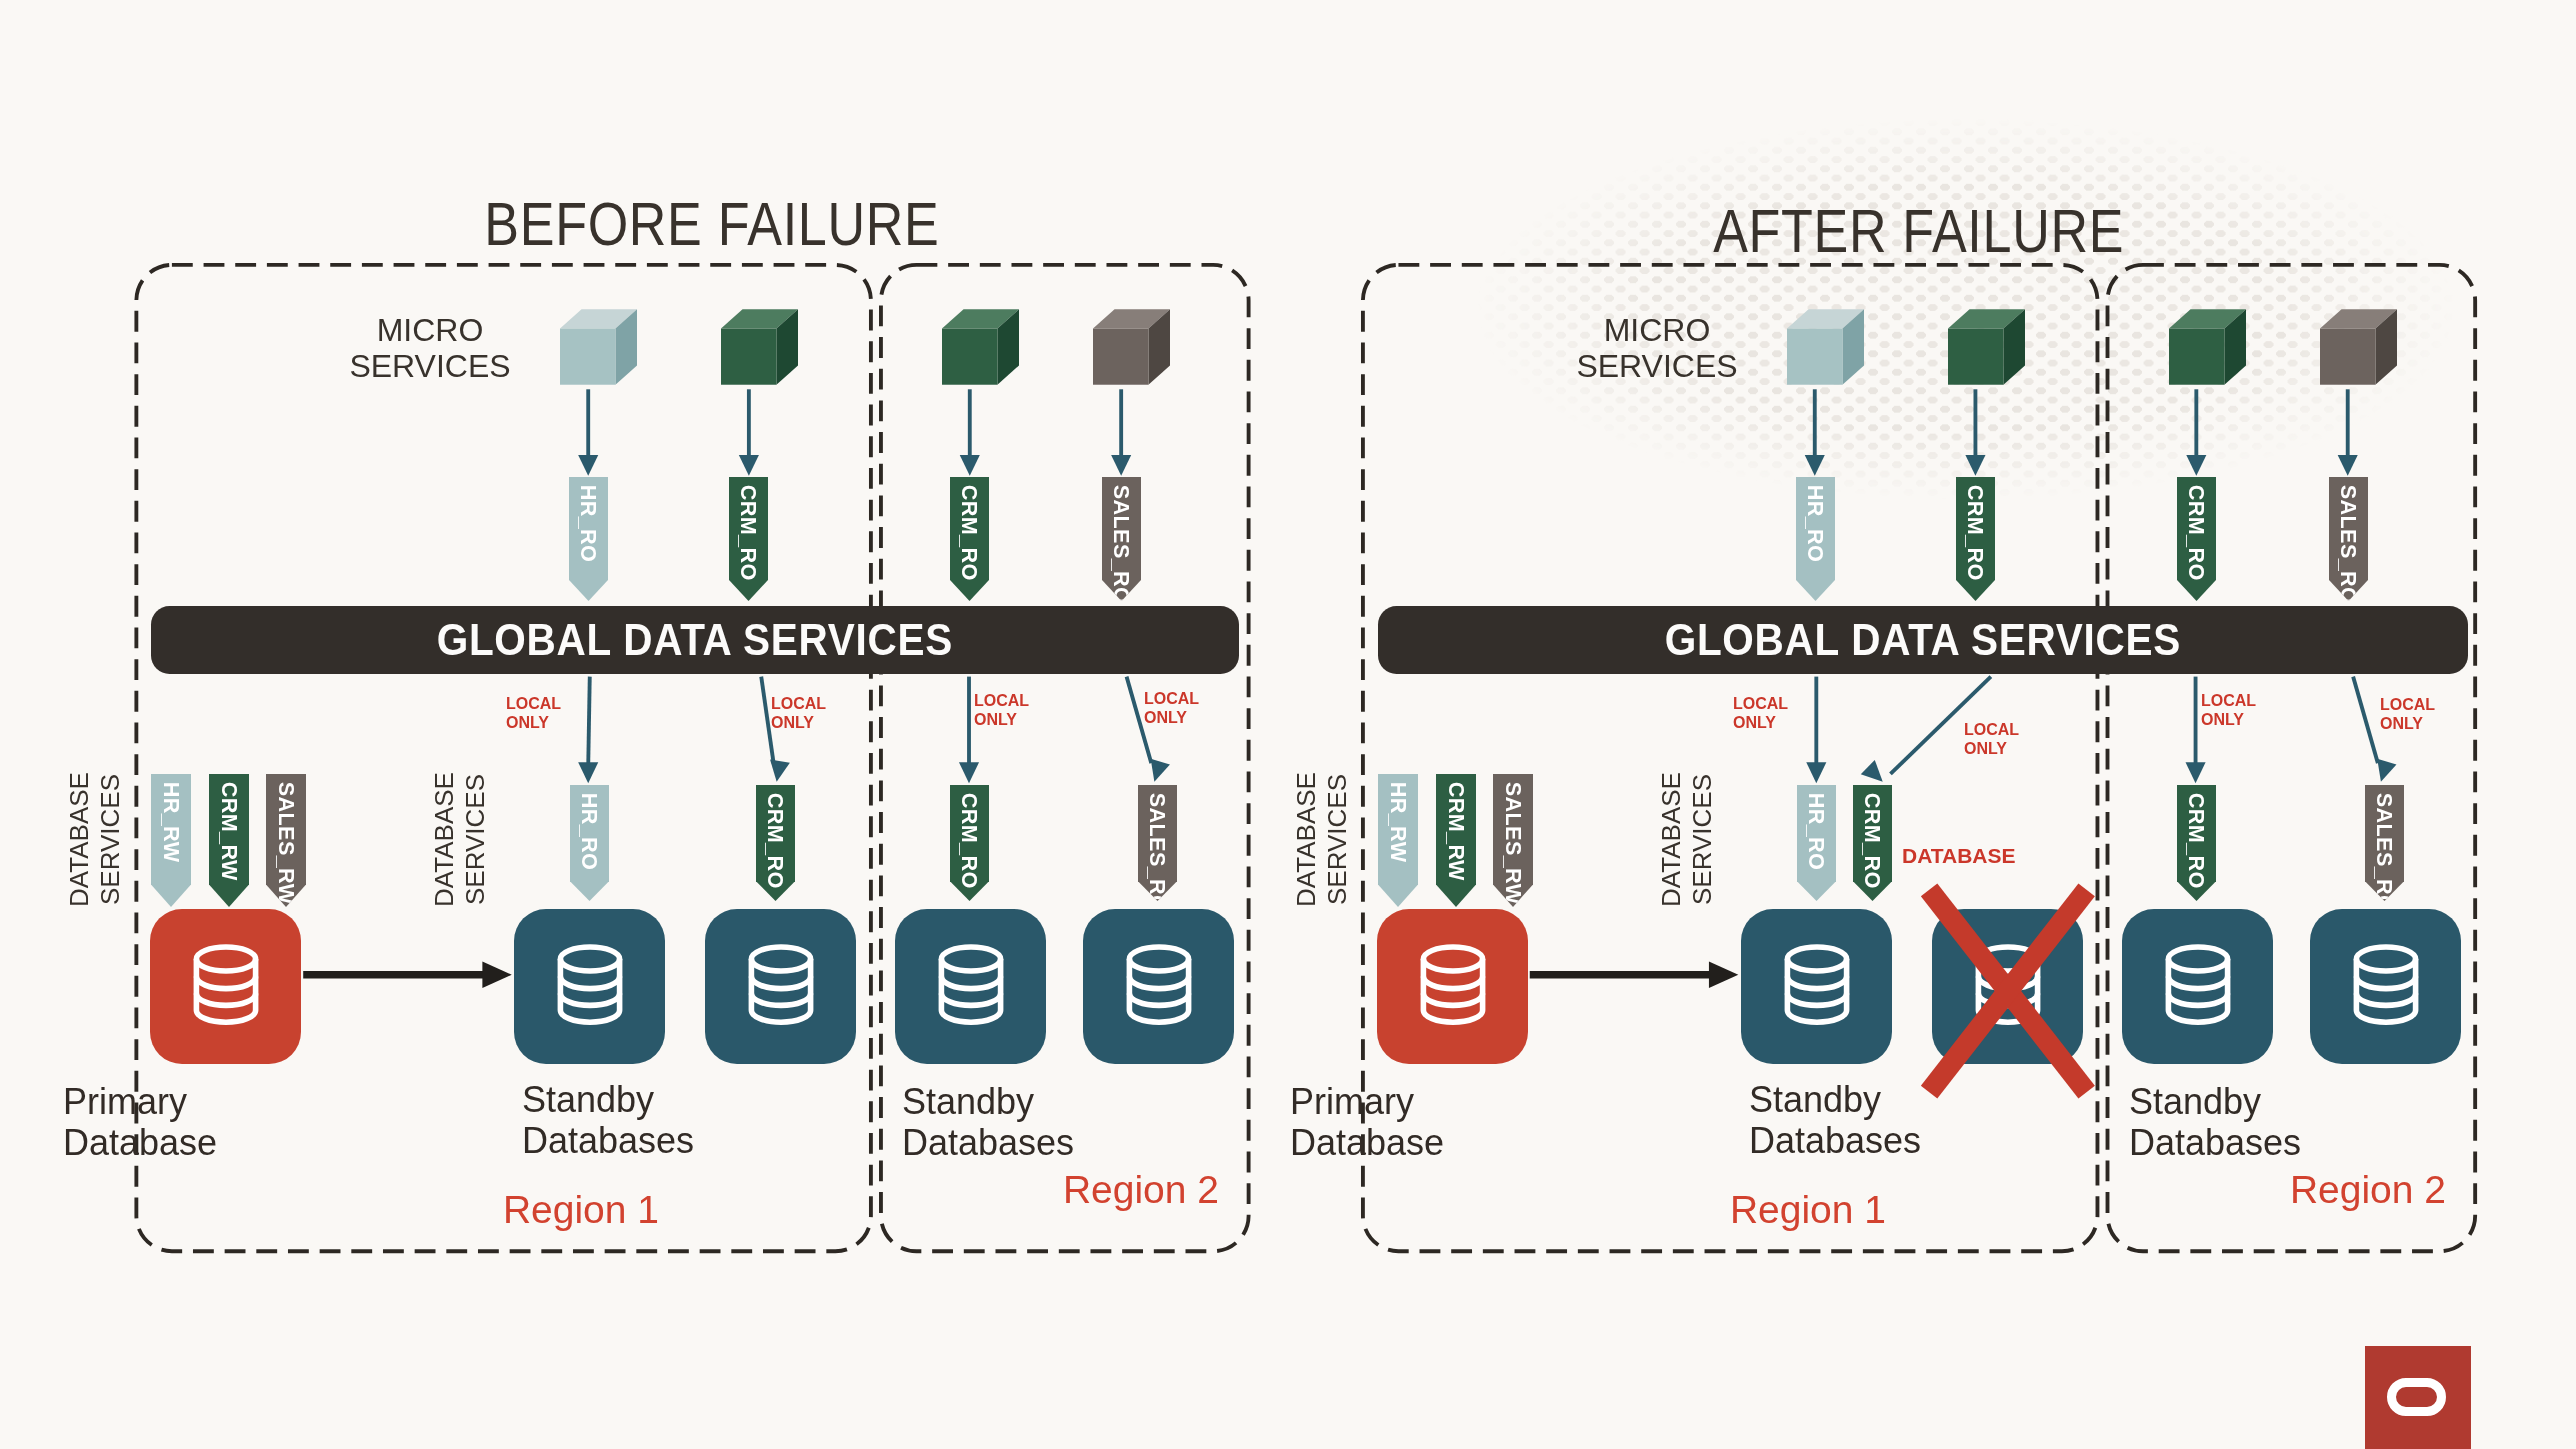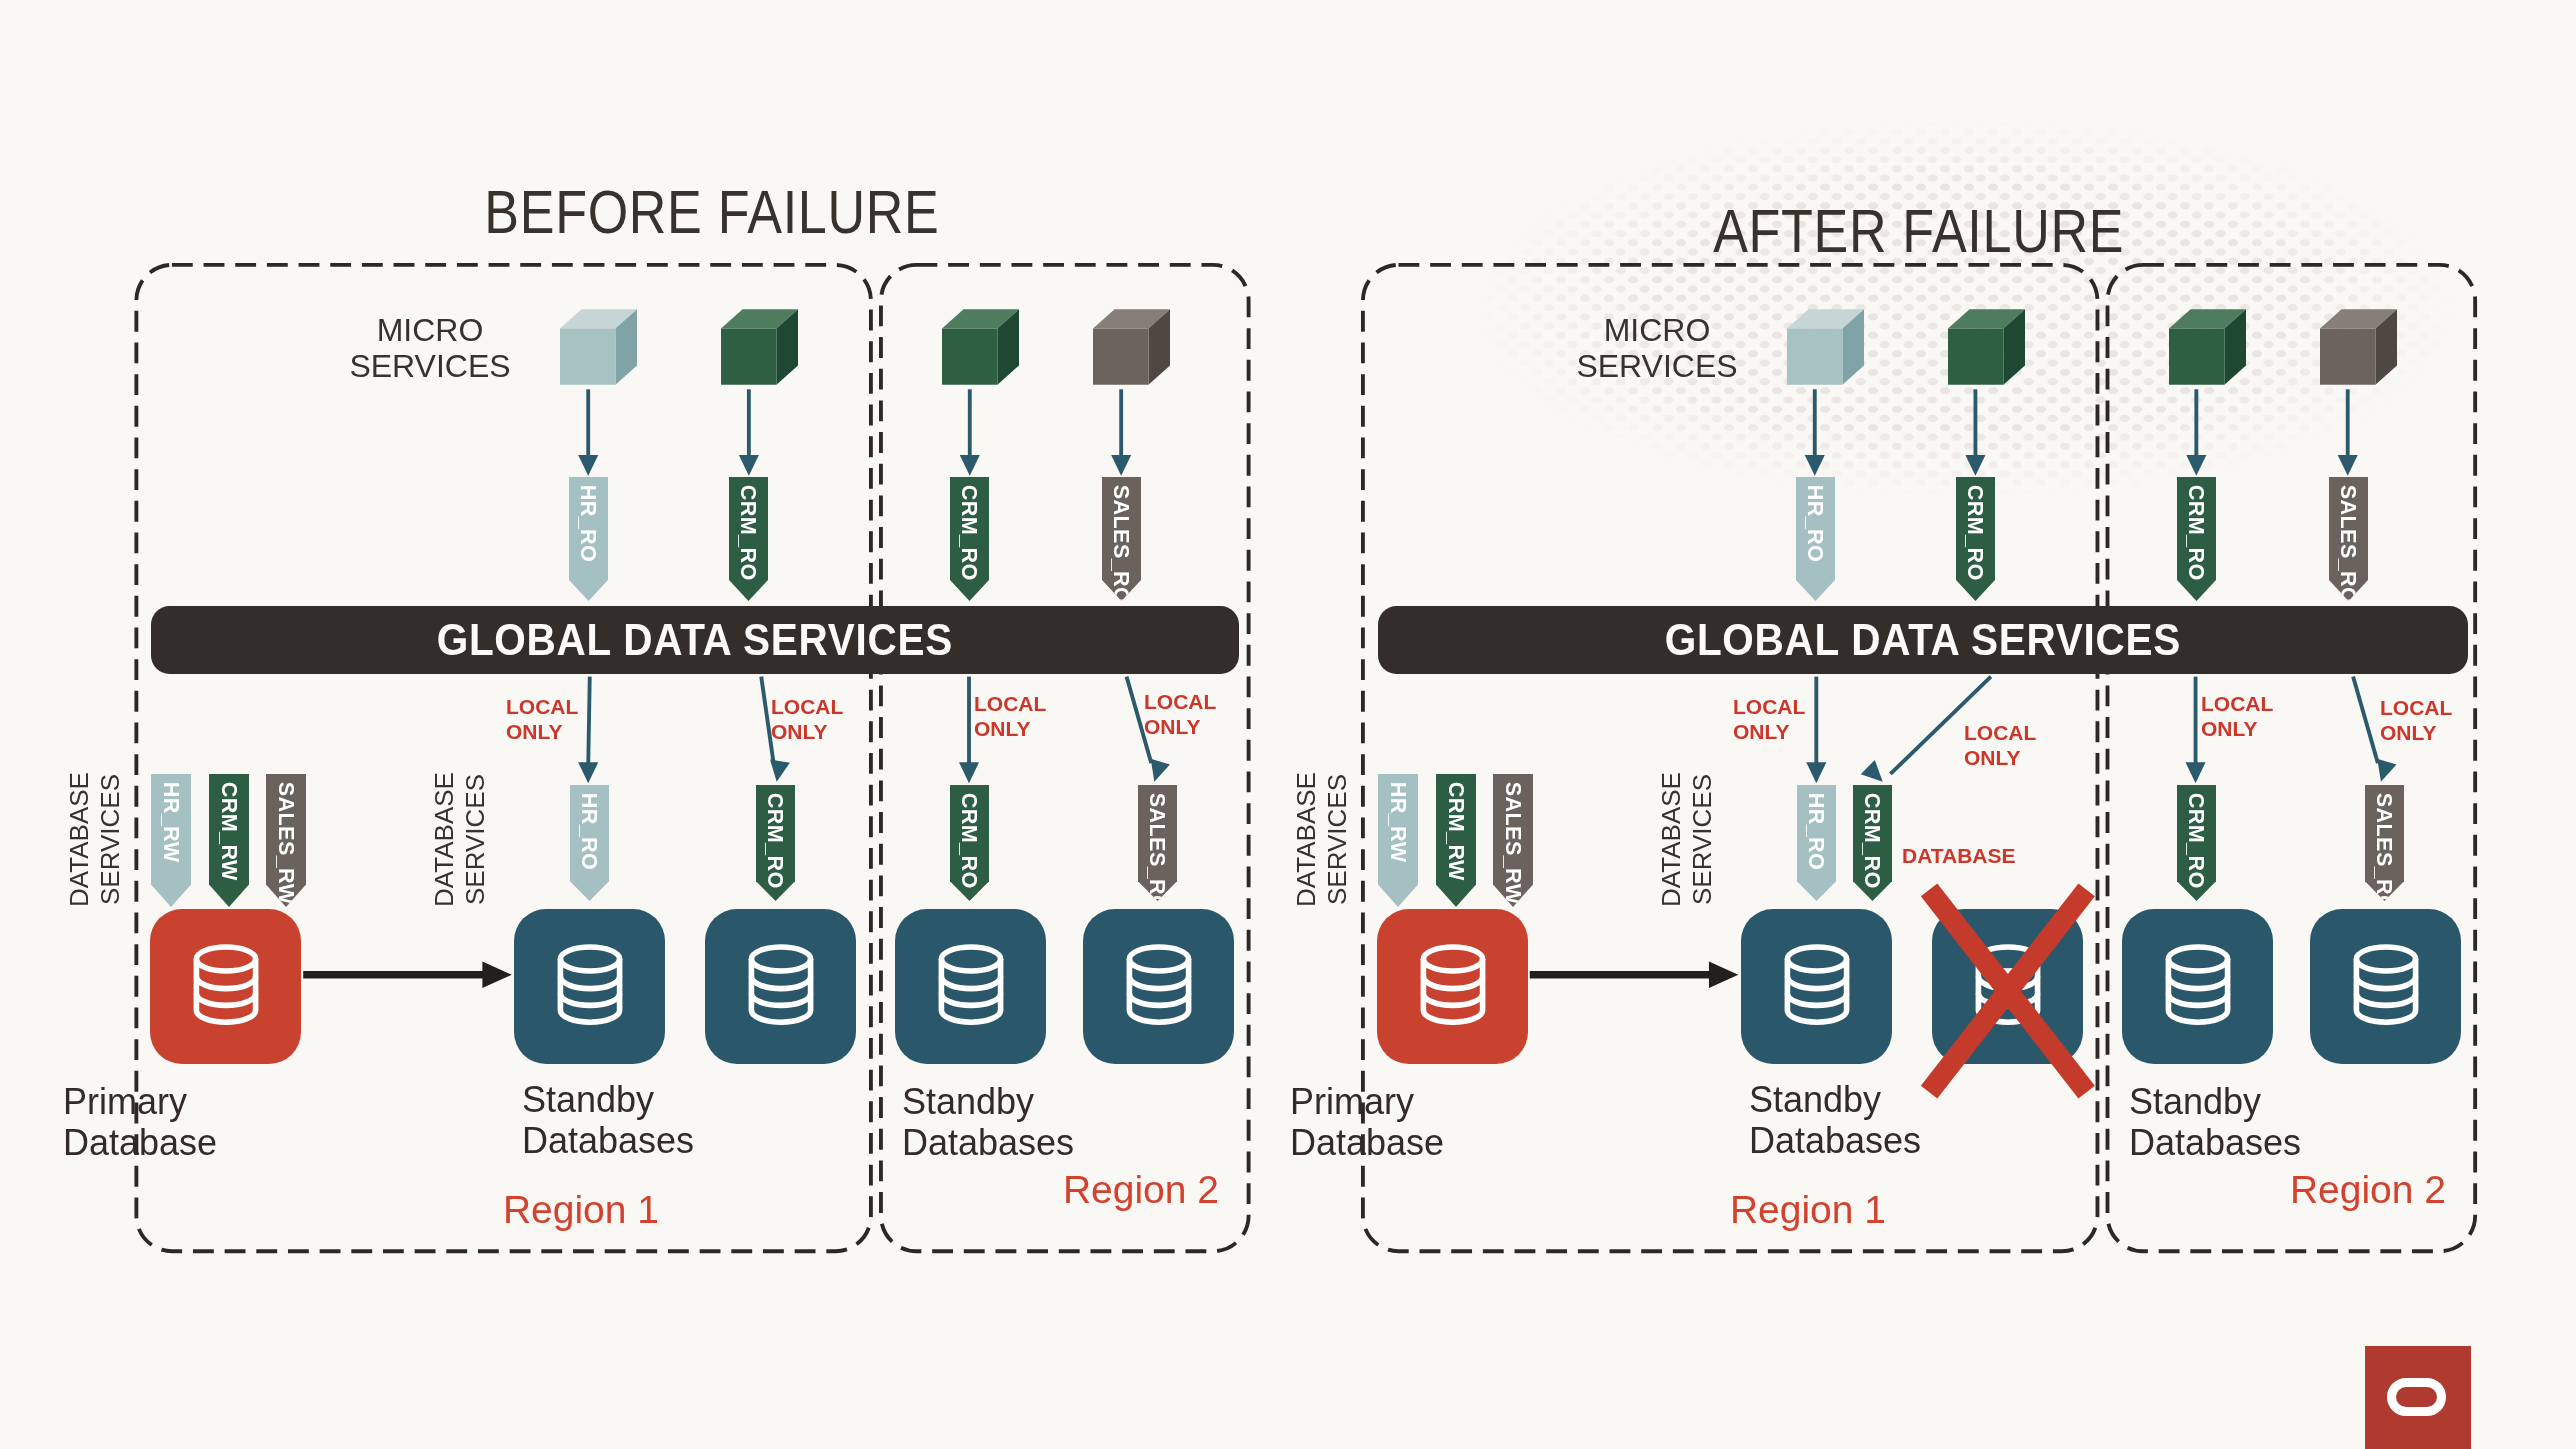--- a/index.html
+++ b/index.html
@@ -46,42 +46,42 @@
   
   .db{width:151px;height:155px;border-radius:32px;background:#2A586A;z-index:2;
     display:flex;align-items:center;justify-content:center}
   .db.primary{background:#C8422F}
   
   .micro{z-index:4;width:232px;text-align:center;font-size:32px;line-height:1.14;color:#38322C}
   .dbserv{z-index:4;width:325px;height:73px;text-align:center;font-size:26px;line-height:1.18;
     color:#38322C;transform:rotate(-90deg)}
   .dblabel{z-index:4;width:325px;text-align:left;font-size:36px;line-height:1.13;color:#322B26}
   .region-label{z-index:4;width:309px;text-align:right;font-size:39px;color:#D2422F}
-  .lonly{z-index:4;width:74px;font-size:21px;font-weight:700;line-height:1.2;color:#CB372A}
+  .lonly{z-index:4;width:74px;font-size:16px;font-weight:700;line-height:1.2;color:#CB372A}
   .failover{z-index:4;font-size:21px;font-weight:700;color:#CB372A;white-space:nowrap}
   
   #overlay-svg{left:0;top:0;z-index:6;pointer-events:none}
   
   .logo{left:2365px;top:1346px;width:106px;height:104px;background:#B03A30;z-index:4}
   .logo i{position:absolute;left:22.4px;top:32px;width:41px;height:20px;border:9.3px solid #fff;
     border-radius:20px;display:block}
 </style>
 </head>
 <body>
 
 <div class="abs pattern"></div>
 
 <svg id="regions-svg" class="abs" width="2576" height="1449" viewBox="0 0 3334 1876">
   <rect x="176" y="343" width="951" height="1277" rx="46" fill="none" stroke="#2D2823" stroke-width="5" stroke-dasharray="27 14"></rect>
   <rect x="1140" y="343" width="476" height="1277" rx="46" fill="none" stroke="#2D2823" stroke-width="5" stroke-dasharray="27 14"></rect>
   <rect x="1764" y="343" width="951" height="1277" rx="46" fill="none" stroke="#2D2823" stroke-width="5" stroke-dasharray="27 14"></rect>
   <rect x="2728" y="343" width="476" height="1277" rx="46" fill="none" stroke="#2D2823" stroke-width="5" stroke-dasharray="27 14"></rect>
 </svg>
 
-<div class="abs h-title" style="left:441px;top:176px"><span>BEFORE FAILURE</span></div>
+<div class="abs h-title" style="left:441px;top:188px"><span>BEFORE FAILURE</span></div>
 <div class="abs h-title" style="left:1672px;top:195px"><span>AFTER FAILURE</span></div>
 
 <div class="abs micro" style="left:314px;top:312px">
   <div>MICRO</div>
   <div>SERVICES</div>
 </div>
 <div class="abs micro" style="left:1541px;top:312px">
   <div>MICRO</div>
   <div>SERVICES</div>
 </div>

